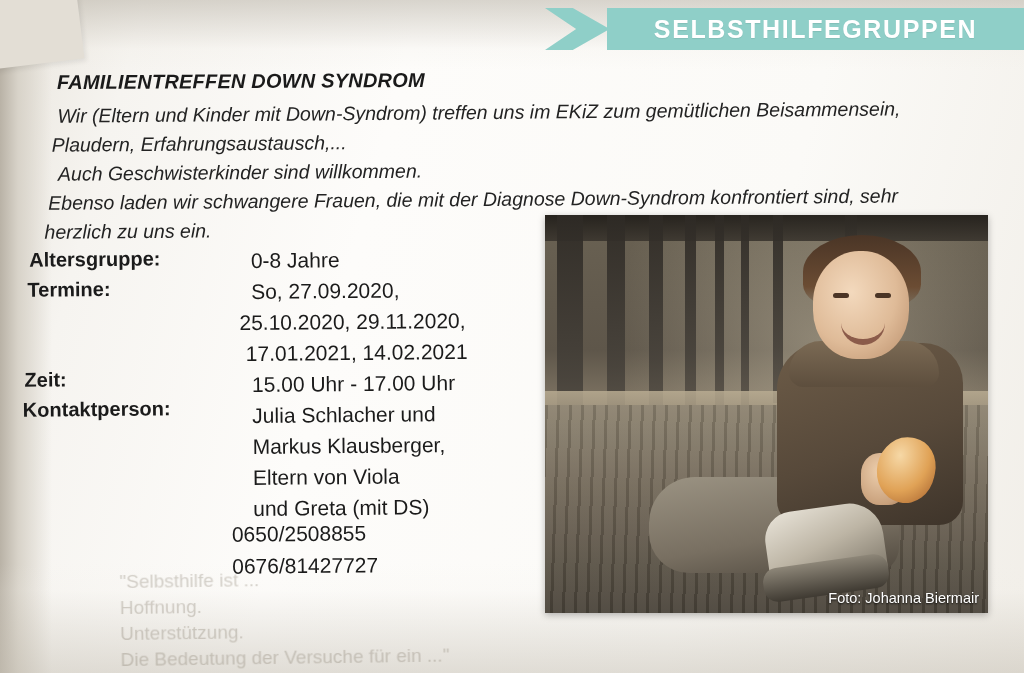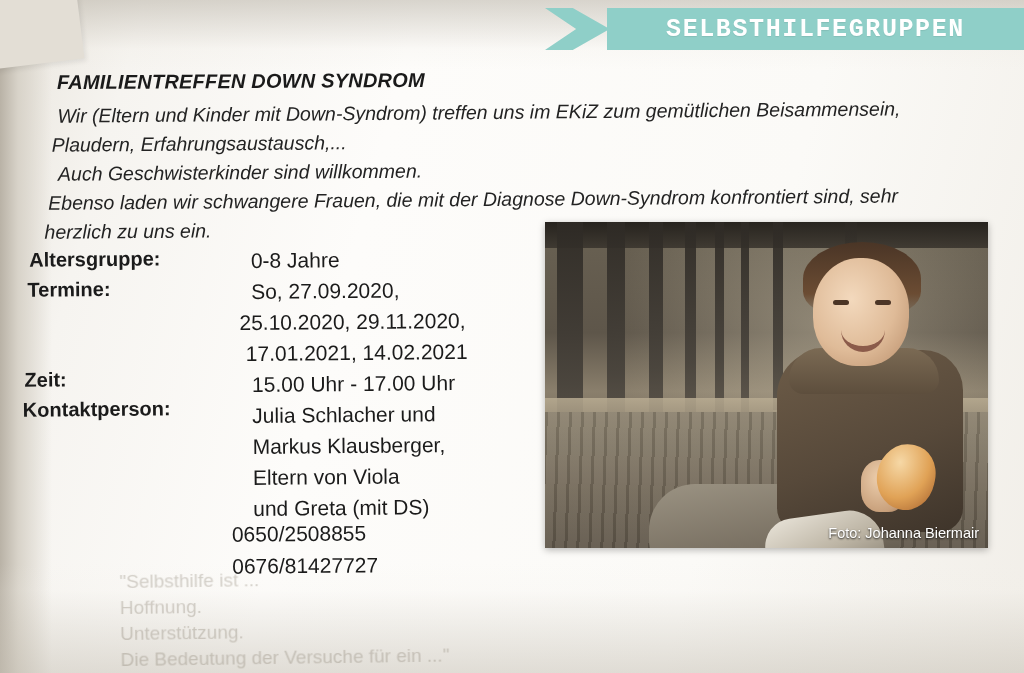--- a/index.html
+++ b/index.html
@@ -77,21 +77,21 @@
     position: absolute;
     left: 0; top: 0;
     width: 417px; height: 42px;
     display: flex;
     align-items: center;
     justify-content: center;
     color: #ffffff;
     font-weight: bold;
     font-size: 25px;
     letter-spacing: 1.6px;
-    font-family: Liberation Mono, monospace;
+    font-family: Liberation Sans, sans-serif;
     text-shadow: 0 1px 1px rgba(0,0,0,0.08);
     white-space: nowrap;
   }
 
   
   .headline {
     position: absolute;
     left: 57px;
     top: 70px;
     font-size: 20px;
@@ -158,23 +158,23 @@
     font-size: 21px;
     color: #1b1b1b;
     line-height: 32px;
     transform: rotate(-0.5deg);
   }
 
   
   .photo {
     position: absolute;
     left: 545px;
-    top: 222px;
+    top: 215px;
     width: 443px;
-    height: 326px;
+    height: 398px;
     box-shadow: 0 2px 7px rgba(0,0,0,0.28);
     overflow: hidden;
     background: #3a3430;
   }
   .photo-scene {
     position: absolute;
     inset: 0;
     background:
       radial-gradient(ellipse at 62% 32%, rgba(255,244,215,0.30) 0%, rgba(0,0,0,0) 55%),
       linear-gradient(180deg, #6a6253 0%, #5e564a 34%, #8a7f6c 52%, #6e6455 70%, #514a40 100%);

